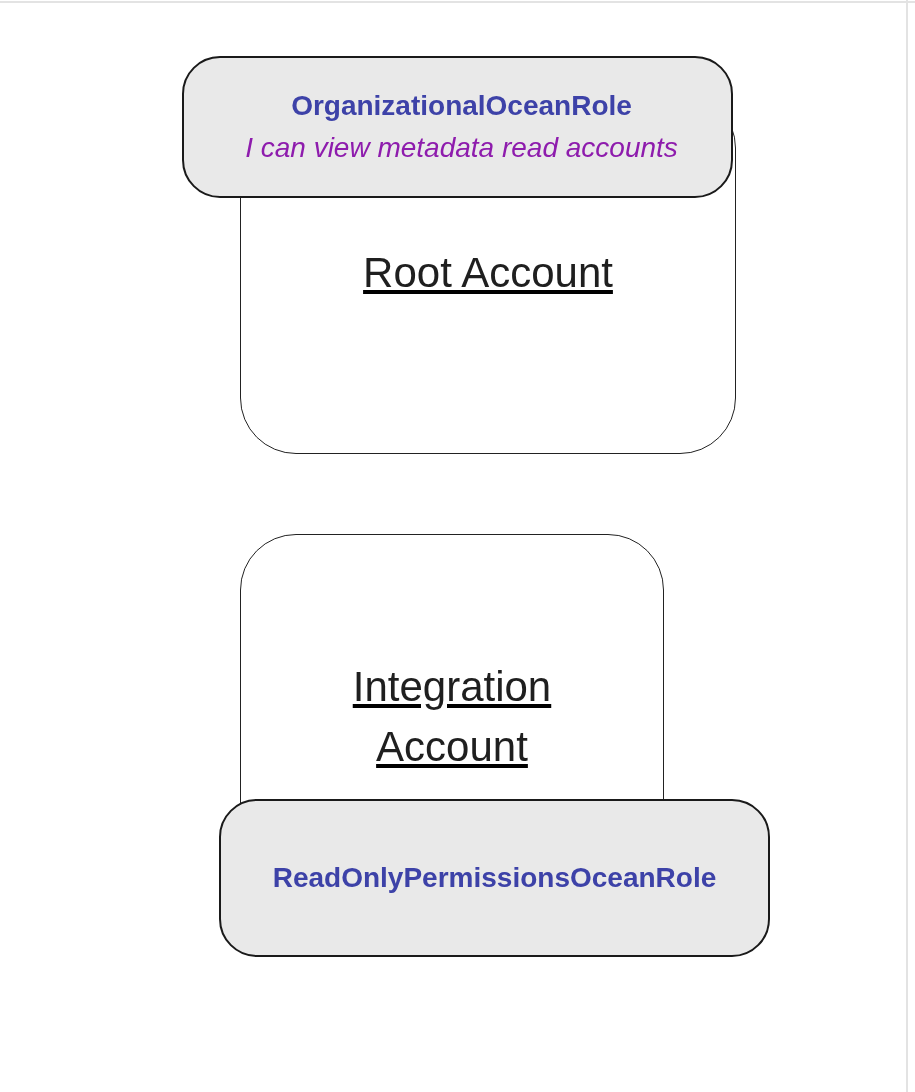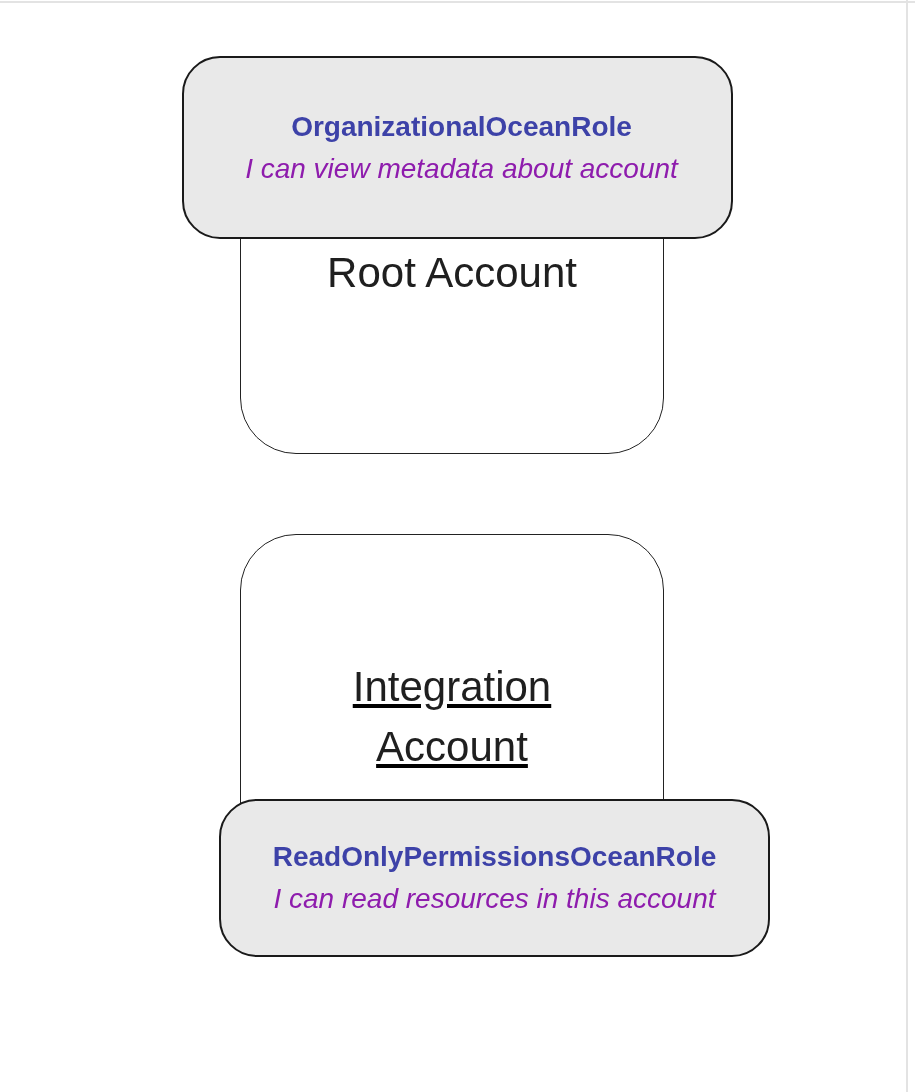--- a/index.html
+++ b/index.html
@@ -38,21 +38,21 @@
   .account-box {
     position: absolute;
     background: var(--account_box_fill);
     border: 1.5px solid var(--account_box_border);
     border-radius: 56px;
     display: flex;
     align-items: center;
     justify-content: center;
     z-index: 1;
   }
-  .group-0 .account-box { left: 240px; top:  92px; width: 424px; height: 362px; }
+  .group-0 .account-box { left: 240px; top:  92px; width: 496px; height: 362px; text-decoration: underline; }
   .group-1 .account-box { left: 240px; top: 534px; width: 424px; height: 366px; text-decoration: underline; }
 
   .account-label {
     display: block;
     width: 340px;
     text-align: center;
     font-size: 42px;
     line-height: 60px;
     color: var(--account_text_color);
   }
@@ -63,21 +63,21 @@
     background: var(--role_box_fill);
     border: 2px solid var(--role_box_border);
     border-radius: 38px;
     display: flex;
     flex-direction: column;
     align-items: center;
     justify-content: center;
     text-align: center;
     z-index: 2;
   }
-  .group-0 .role-box { left: 182px; top:  56px; width: 551px; height: 183px; padding-left: 8px; }
+  .group-0 .role-box { left: 182px; top:  56px; width: 551px; height: 142px; padding-left: 8px; }
   .group-1 .role-box { left: 182px; top: 799px; width: 551px; height: 158px; margin-left: 37px; }
 
   .role-name {
     font-size: 28px;
     line-height: 42px;
     font-weight: 700;
     color: var(--role_name_color);
   }
   .role-desc {
     font-size: 28px;
@@ -93,27 +93,26 @@
 
   <div class="edge-line top"></div>
   <div class="edge-line right"></div>
 
   <section class="group group-0">
     <div class="account-box">
       <span class="account-label">Root Account</span>
     </div>
     <div class="role-box">
       <span class="role-name">OrganizationalOceanRole</span>
-      <span class="role-desc">I can view metadata about account</span>
+      <span class="role-desc">I can view metadata read accounts</span>
     </div>
   </section>
 
   <section class="group group-1">
     <div class="account-box">
       <span class="account-label">Integration Account</span>
     </div>
     <div class="role-box">
       <span class="role-name">ReadOnlyPermissionsOceanRole</span>
-      <span class="role-desc">I can read resources in this account</span>
     </div>
   </section>
 
 </div>
 
 </body></html>

